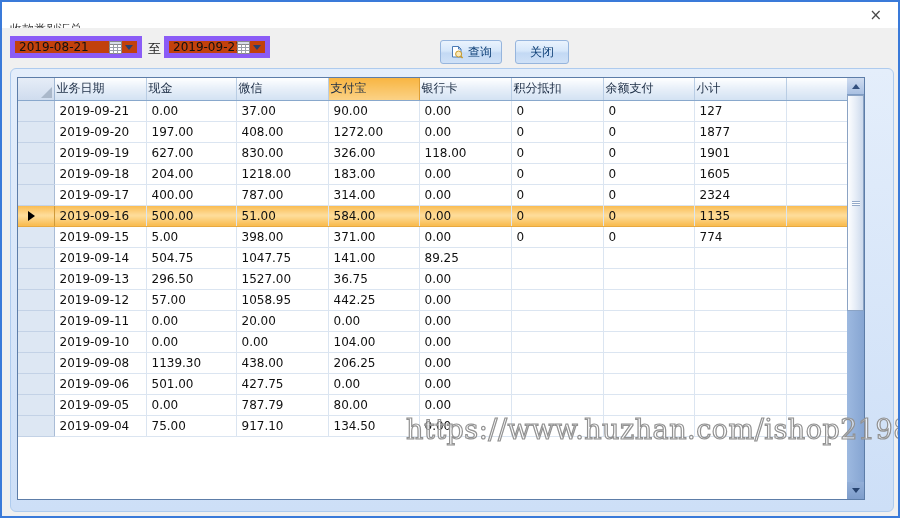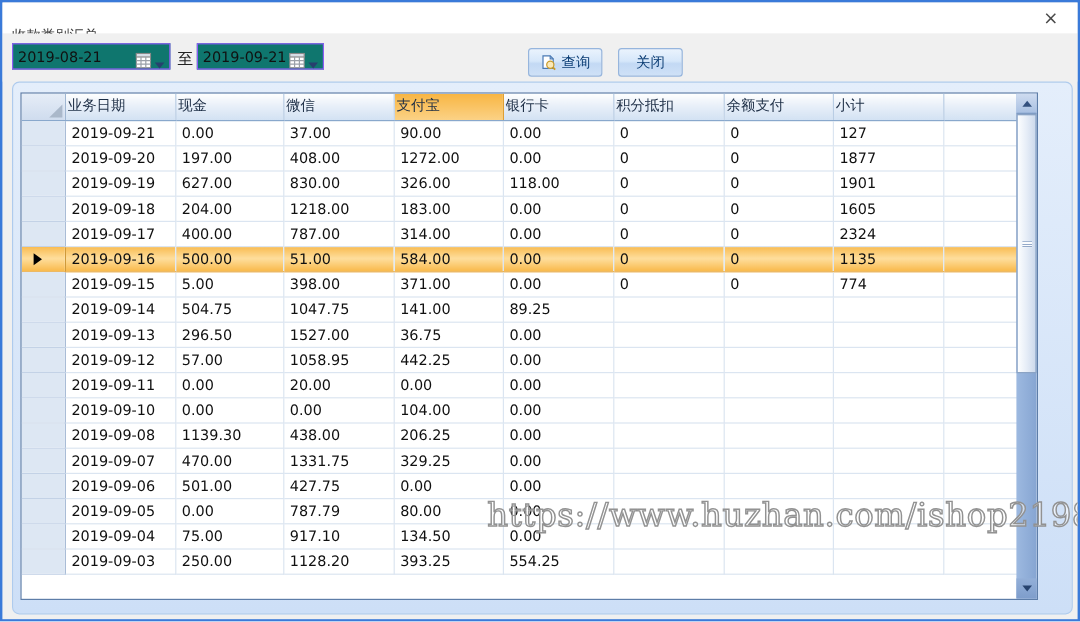--- a/index.html
+++ b/index.html
@@ -10,22 +10,22 @@
             border:2px solid #3a7ad9; overflow:hidden; }
 
   
   .titlebar { position:relative; height:26px; background:#ffffff; }
   .title { position:absolute; left:8px; top:0; line-height:26px; font-size:12px; color:#3c3c3c;margin-top:14px; }
   .close-x { position:absolute; right:16px; top:0; line-height:26px; font-size:15px;
              color:#4a4a4a; cursor:pointer; font-family:"DejaVu Sans",sans-serif; }
 
   
   .toolbar { position:relative; height:40px; background:#f0f0f0; }
-  .datepicker { position:absolute; top:8px; height:22px; background:#0f766e;
-                border:1px solid #8b5cf6; display:flex; align-items:flex-end; }
+  .datepicker { position:absolute; top:8px; height:22px; background:#c2410c;
+                border:5px solid #8b5cf6; display:flex; align-items:center; }
   .dp1 { left:8px;  width:132px; }
   .dp2 { left:162px; width:106px; }
   .datepicker input { border:none; outline:none; flex:1 1 auto; min-width:0; height:18px;
                       font-size:12px; font-family:"DejaVu Sans",sans-serif; color:#111; padding-left:4px; background:transparent; }
   .cal-icon { width:13px; height:13px; flex:0 0 auto; margin-right:2px; }
   .dp-arrow { width:0; height:0; flex:0 0 auto; margin-right:4px; margin-left:1px;
               border-left:4px solid transparent; border-right:4px solid transparent;
               border-top:5px solid #27406e; }
   .to-label { position:absolute; left:146px; top:12px; font-size:13px; color:#222; }
 
@@ -346,32 +346,20 @@
               <td>438.00</td>
               <td>206.25</td>
               <td>0.00</td>
               <td></td>
               <td></td>
               <td></td>
               <td class="filler"></td>
             </tr>
             <tr>
               <td class="gutter"></td>
-              <td>2019-09-07</td>
-              <td>470.00</td>
-              <td>1331.75</td>
-              <td>329.25</td>
-              <td>0.00</td>
-              <td></td>
-              <td></td>
-              <td></td>
-              <td class="filler"></td>
-            </tr>
-            <tr>
-              <td class="gutter"></td>
               <td>2019-09-06</td>
               <td>501.00</td>
               <td>427.75</td>
               <td>0.00</td>
               <td>0.00</td>
               <td></td>
               <td></td>
               <td></td>
               <td class="filler"></td>
             </tr>
@@ -387,32 +375,20 @@
               <td></td>
               <td class="filler"></td>
             </tr>
             <tr>
               <td class="gutter"></td>
               <td>2019-09-04</td>
               <td>75.00</td>
               <td>917.10</td>
               <td>134.50</td>
               <td>0.00</td>
-              <td></td>
-              <td></td>
-              <td></td>
-              <td class="filler"></td>
-            </tr>
-            <tr>
-              <td class="gutter"></td>
-              <td>2019-09-03</td>
-              <td>250.00</td>
-              <td>1128.20</td>
-              <td>393.25</td>
-              <td>554.25</td>
               <td></td>
               <td></td>
               <td></td>
               <td class="filler"></td>
             </tr>
           </tbody>
       </table>
 
       <div class="vscroll">
         <div class="vs-btn vs-up">

